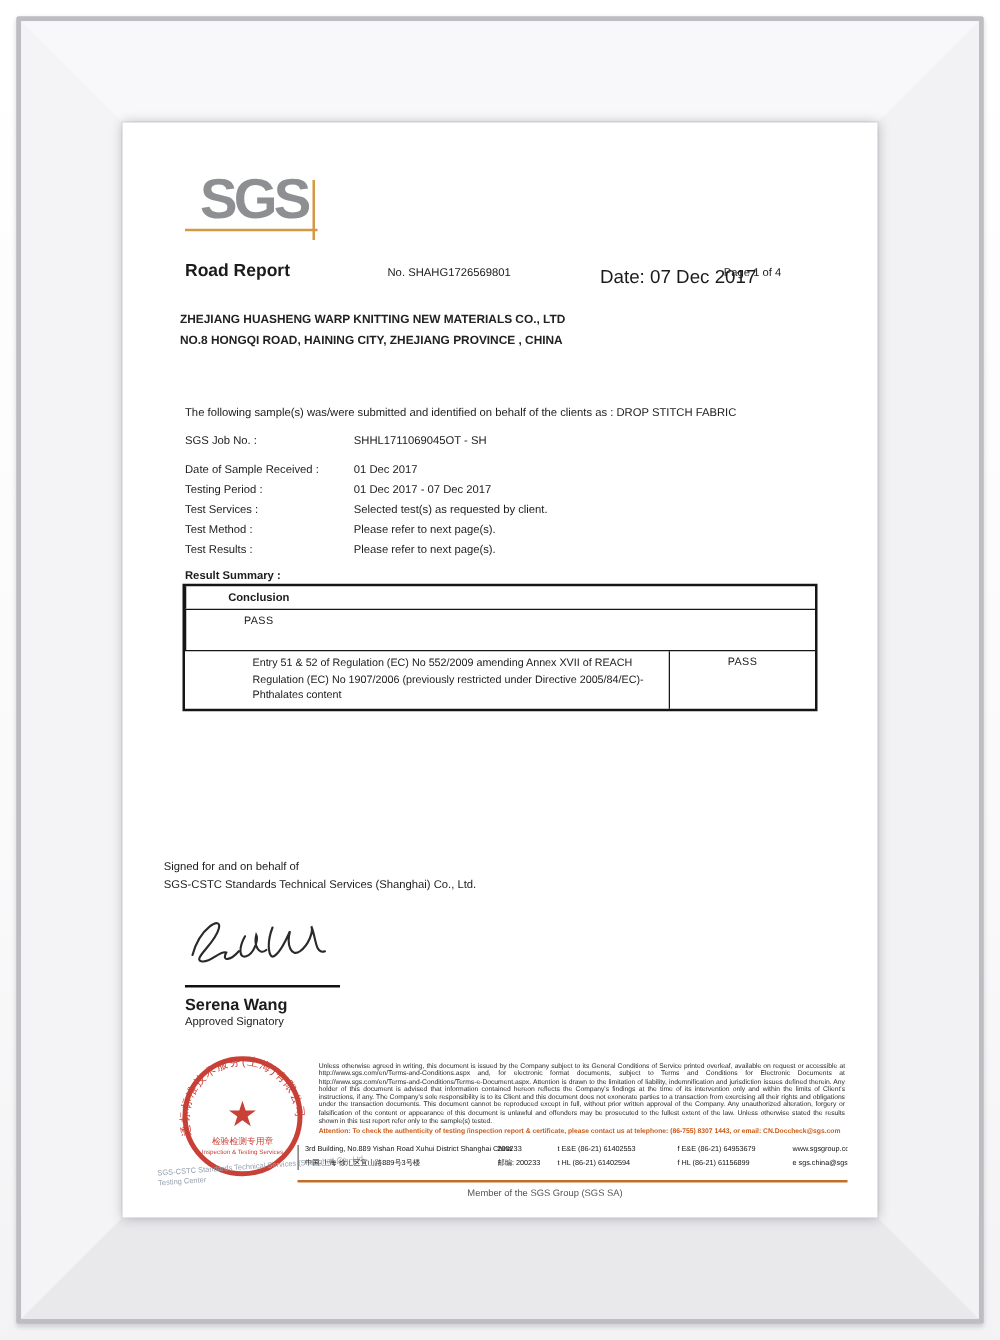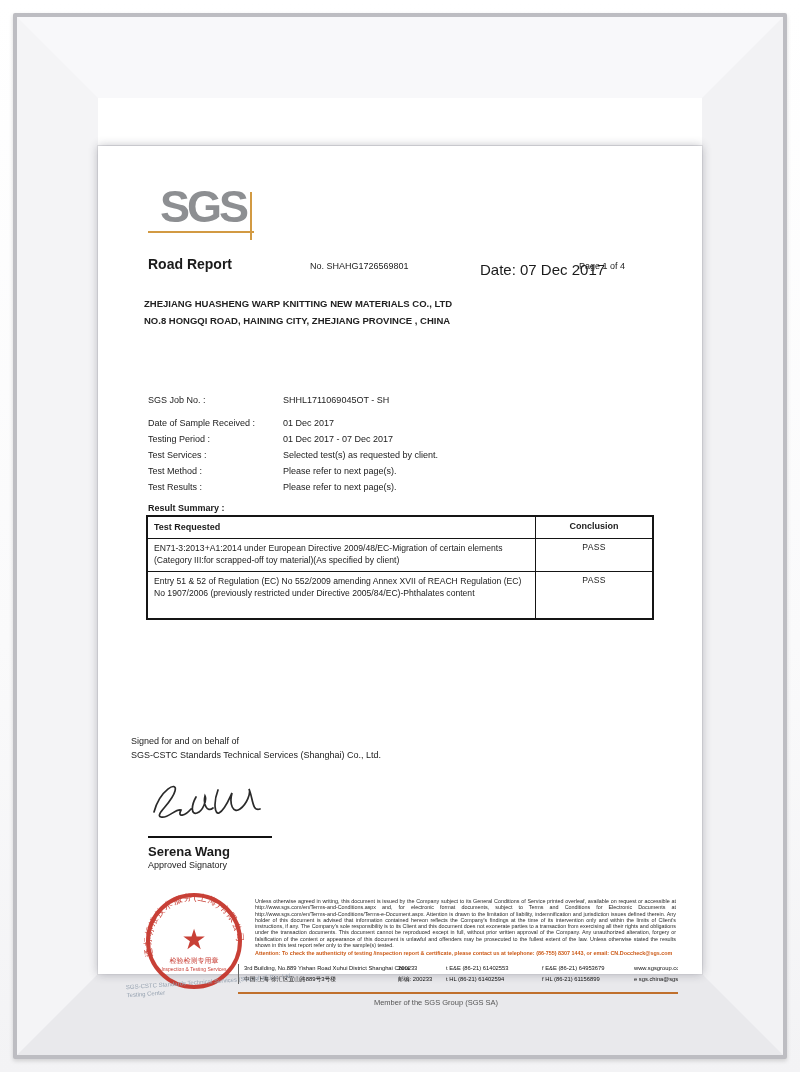--- a/index.html
+++ b/index.html
@@ -11,21 +11,20 @@
   .frame-line { position:absolute; inset:13px; background:#bdbdc2; border-radius:2px; box-shadow:0 2px 4px rgba(0,0,0,.15); }
   .frame-face {
     position:absolute; inset:17px; box-sizing:border-box;
     border:81px solid;
     border-color:#f8f8fa #f2f2f4 #e9e9ec #f4f4f6;
     background:#ffffff;
   }
   .paper {
     position:absolute; inset:98px; background:#ffffff;
     box-shadow:0 0 9px rgba(40,40,55,.30), 0 0 0 1px #e3e3e6;
-    margin-top:48px;
   }
   .abs { position:absolute; }
 
   
   .sgs-logo { left:62px; top:42px; font-size:45px; font-weight:800; letter-spacing:-3px; color:#8d8f92; line-height:38px; }
   .accent-h { left:50px; top:85px; width:106px; height:2px; background:#d29a43; }
   .accent-v { left:152px; top:46px; width:2px; height:48px; background:#d29a43; }
 
   
   .doc-title { left:50px; top:110px; font-size:14px; font-weight:bold; }
@@ -42,21 +41,21 @@
 
   .result-summary { left:50px; top:357px; font-size:9px; font-weight:bold; }
 
   .rtable { left:48px; top:369px; width:504px; border:2px solid #151515; background:#fff; font-size:8.6px; }
   .rtable .trow { display:flex; }
   .rtable .trow + .trow { border-top:1.5px solid #151515; }
   .rtable .c-test { flex:1 1 auto; padding:3px 6px 4px 6px; line-height:12.5px; }
   .rtable .c-conc { flex:0 0 116px; border-left:1.5px solid #151515; text-align:center; padding-top:3px; }
   .rtable .thead .c-test, .rtable .thead .c-conc { font-weight:bold; font-size:9px; padding-top:4px; padding-bottom:4px; }
   .rtable .r1 { min-height:32px; }
-  .rtable .r2 { min-height:46px; }
+  .rtable .r2 { min-height:46px;padding-left:48px; }
   .pass { font-weight:400; letter-spacing:.3px; }
 
   .signed-block { left:33px; top:588px; font-size:9px; line-height:14px; }
   .sig-svg { left:46px; top:624px; }
   .sig-line { left:50px; top:668px; width:124px; border-bottom:2px solid #111; height:22px; }
   .sig-name { left:50px; top:698px; font-size:13px;font-weight:bold; }
   .sig-title { left:50px; top:714px; font-size:9px; }
 
   .stamp-svg { left:38px; top:740px; opacity:.92; }
   .stamp-overlay { left:28px; top:830px; width:210px; font-size:6px; line-height:8px; color:#97a3b1; transform:rotate(-4deg); }
@@ -86,20 +85,21 @@
     <div class="abs doc-title">Road Report</div>
     <div class="abs report-no">No. SHAHG1726569801</div>
     <div class="abs report-date">Date: 07 Dec 2017</div>
     <div class="abs report-page">Page 1 of 4</div>
 
     <div class="abs client">
       <div>ZHEJIANG HUASHENG WARP KNITTING NEW MATERIALS CO., LTD</div>
       <div>NO.8 HONGQI ROAD, HAINING CITY, ZHEJIANG PROVINCE , CHINA</div>
     </div>
 
+    <div class="abs sample-stmt">The following sample(s) was/were submitted and identified on behalf of the clients as : DROP STITCH FABRIC</div>
 
     <div class="abs field-row" style="top:249px;">
       <span class="lbl">SGS Job No. :</span>
       <span class="val">SHHL1711069045OT - SH</span>
     </div>
     <div class="abs field-row" style="top:272px;">
       <span class="lbl">Date of Sample Received :</span>
       <span class="val">01 Dec 2017</span>
     </div>
     <div class="abs field-row" style="top:288px;">
@@ -116,25 +116,23 @@
     </div>
     <div class="abs field-row" style="top:336px;">
       <span class="lbl">Test Results :</span>
       <span class="val">Please refer to next page(s).</span>
     </div>
 
     <div class="abs result-summary">Result Summary :</div>
 
     <div class="abs rtable">
       <div class="trow thead">
-        <div class="c-test">Test Requested</div>
         <div class="c-conc">Conclusion</div>
       </div>
       <div class="trow r1">
-        <div class="c-test">EN71-3:2013+A1:2014 under European Directive 2009/48/EC-Migration of certain elements (Category III:for scrapped-off toy material)(As specified by client)</div>
         <div class="c-conc pass">PASS</div>
       </div>
       <div class="trow r2">
         <div class="c-test">Entry 51 &amp; 52 of Regulation (EC) No 552/2009 amending Annex XVII of REACH Regulation (EC) No 1907/2006 (previously restricted under Directive 2005/84/EC)-Phthalates content</div>
         <div class="c-conc pass">PASS</div>
       </div>
     </div>
 
     <div class="abs signed-block">
       <div>Signed for and on behalf of</div>

